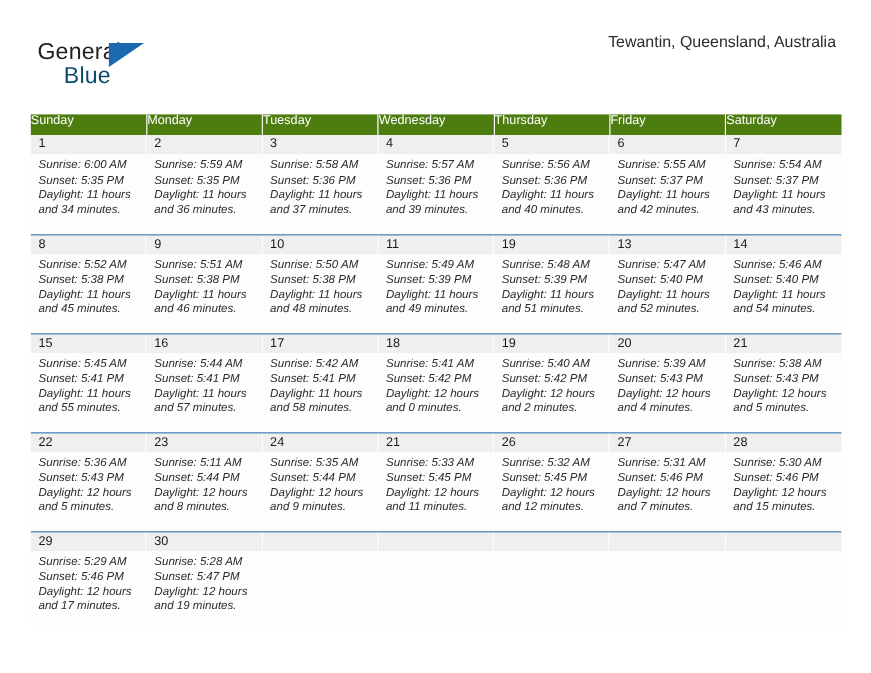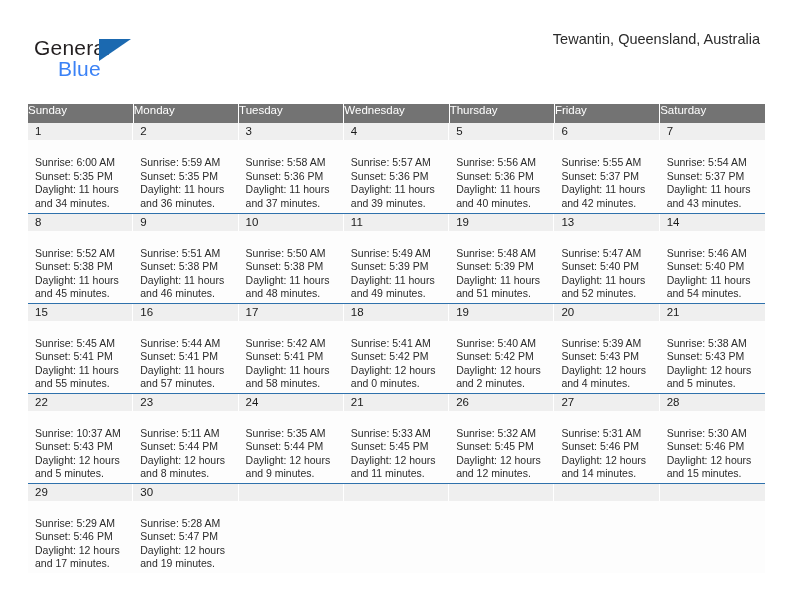--- a/index.html
+++ b/index.html
@@ -45,21 +45,21 @@
     color: #231f20;
     line-height: 24px;
     white-space: nowrap;
   }
   .logo-blue {
     position: absolute;
     left: 24px;
     top: 21px;
     font-size: 21px;
     letter-spacing: 0.2px;
-    color: #3b82f6;
+    color: #0c4a6e;
     line-height: 24px;
     white-space: nowrap;
   }
   .logo-triangle {
     position: absolute;
     left: 65px;
     top: 3px;
     width: 0;
     height: 0;
     border-left: 32px solid #1b69b0;
@@ -95,21 +95,21 @@
     width: 737px;
     border-collapse: collapse;
     table-layout: fixed;
   }
   .calendar th, .calendar td {
     padding: 0;
     margin: 0;
     vertical-align: top;
   }
   .dow {
-    background: #737373;
+    background: #4d7c0f;
     color: #ffffff;
     font-size: 11.5px;
     font-weight: normal;
     text-align: left;
     height: 19px;
     padding: 0 0 0 7px;
     border-right: 1px solid #ffffff;
     box-sizing: border-box;
   }
   .dow:last-child { border-right: none; }
@@ -128,21 +128,22 @@
     line-height: 17px;
     padding-left: 7px;
     font-size: 11.5px;
     color: #1a1a1a;
     box-sizing: border-box;
     border-right: 1px solid #ffffff;
   }
   .daycell:last-child .daynum-band { border-right: none; }
 
   .daybody {
-    padding: 16px 5px 0 7px;
+    padding: 4px 5px 0 7px;
+    font-style: italic;
   }
   .dayline {
     font-size: 10.5px;
     line-height: 13.6px;
     color: #2b2b2b;
     white-space: nowrap;
   }
   .empty .daynum-band { color: transparent; }
 </style>
 </head>
@@ -369,21 +370,21 @@
               <div class="dayline">Sunset: 5:43 PM</div>
               <div class="dayline">Daylight: 12 hours</div>
               <div class="dayline">and 5 minutes.</div>
             </div>
           </td>
         </tr>
         <tr class="week">
           <td class="daycell">
             <div class="daynum-band">22</div>
             <div class="daybody">
-              <div class="dayline">Sunrise: 10:37 AM</div>
+              <div class="dayline">Sunrise: 5:36 AM</div>
               <div class="dayline">Sunset: 5:43 PM</div>
               <div class="dayline">Daylight: 12 hours</div>
               <div class="dayline">and 5 minutes.</div>
             </div>
           </td>
           <td class="daycell">
             <div class="daynum-band">23</div>
             <div class="daybody">
               <div class="dayline">Sunrise: 5:11 AM</div>
               <div class="dayline">Sunset: 5:44 PM</div>
@@ -417,21 +418,21 @@
               <div class="dayline">Daylight: 12 hours</div>
               <div class="dayline">and 12 minutes.</div>
             </div>
           </td>
           <td class="daycell">
             <div class="daynum-band">27</div>
             <div class="daybody">
               <div class="dayline">Sunrise: 5:31 AM</div>
               <div class="dayline">Sunset: 5:46 PM</div>
               <div class="dayline">Daylight: 12 hours</div>
-              <div class="dayline">and 14 minutes.</div>
+              <div class="dayline">and 7 minutes.</div>
             </div>
           </td>
           <td class="daycell">
             <div class="daynum-band">28</div>
             <div class="daybody">
               <div class="dayline">Sunrise: 5:30 AM</div>
               <div class="dayline">Sunset: 5:46 PM</div>
               <div class="dayline">Daylight: 12 hours</div>
               <div class="dayline">and 15 minutes.</div>
             </div>

